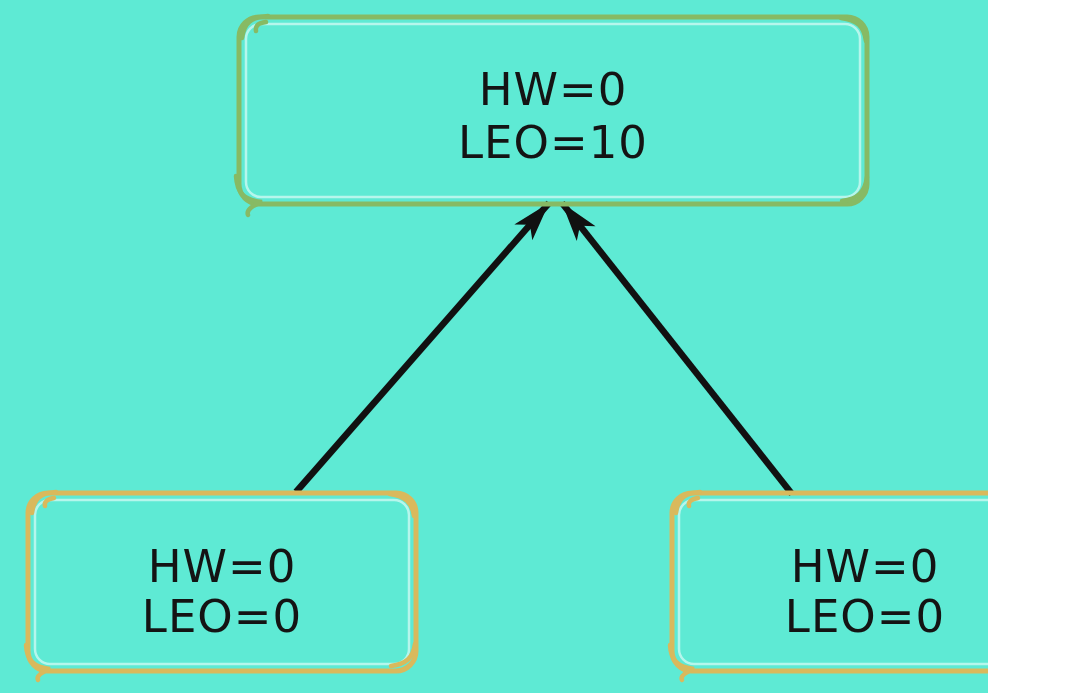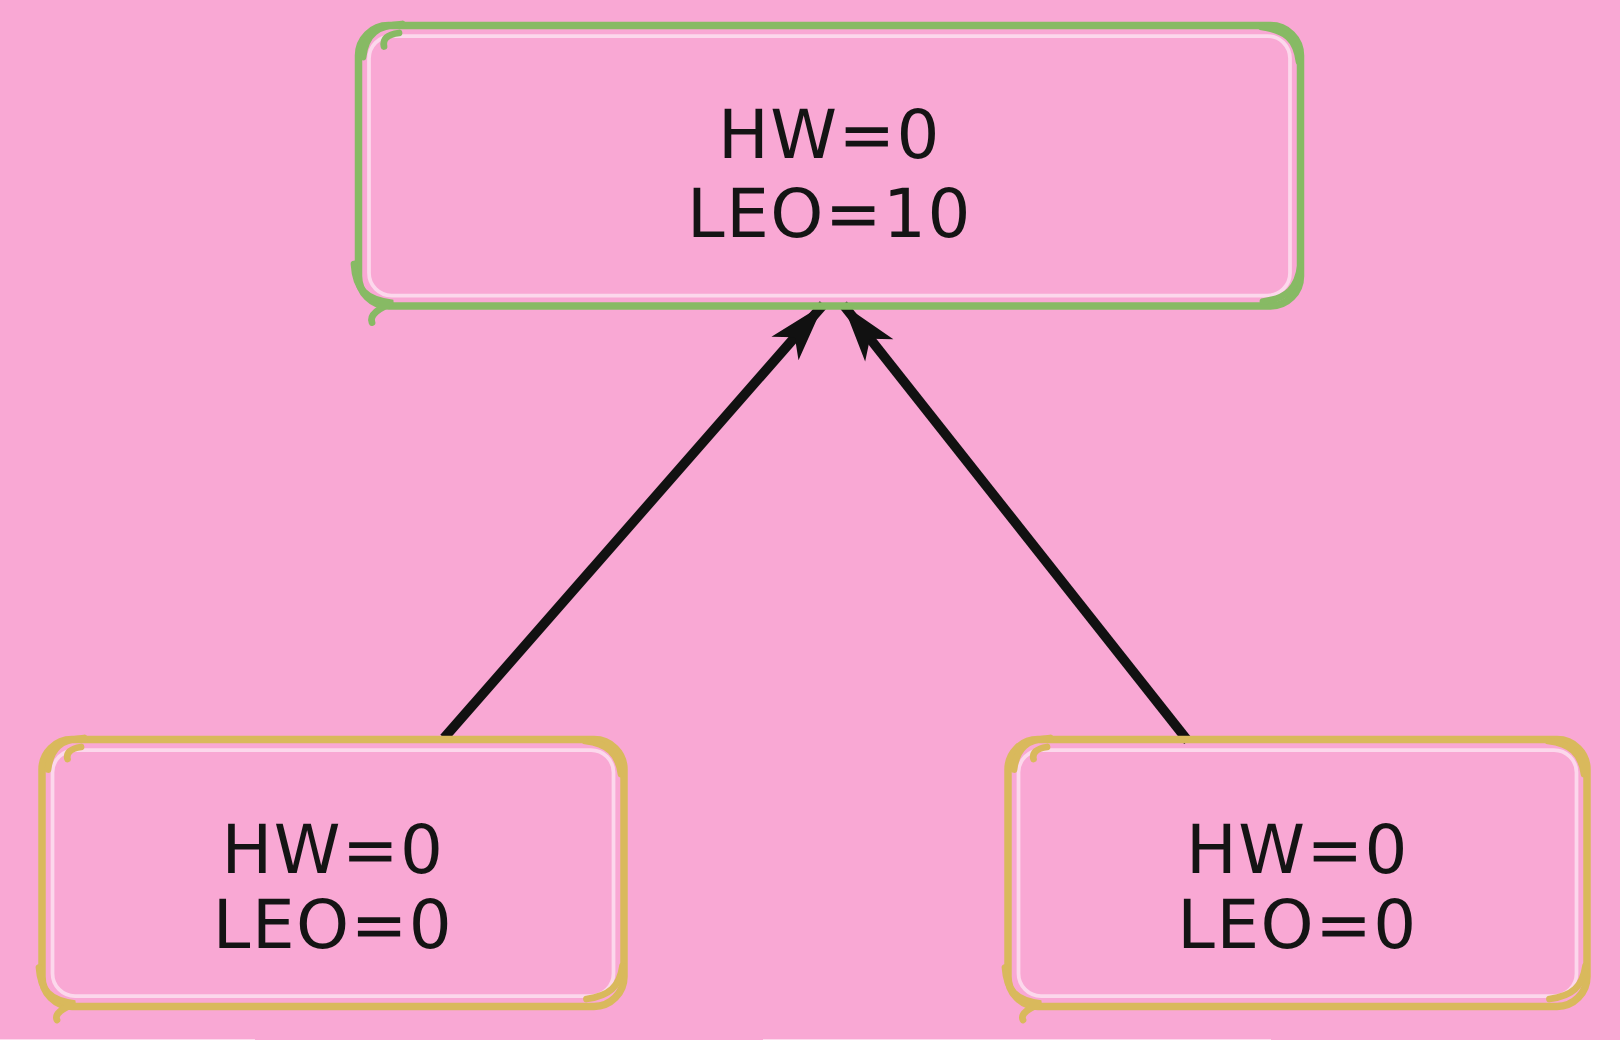--- a/index.html
+++ b/index.html
@@ -3,23 +3,23 @@
 <meta charset="utf-8">
 <style>
   html, body {
     margin: 0;
     padding: 0;
     background: #ffffff;
     font-family: "DejaVu Sans", "Liberation Sans", sans-serif;
   }
   .stage {
     position: relative;
-    width: 1080px;
+    width: 988px;
     height: 693px;
-    background: #f9a8d4;
+    background: #5eead4;
     overflow: hidden;
   }
   svg { display: block; }
   .node-label {
     font-family: "DejaVu Sans", "Liberation Sans", sans-serif;
     font-size: 45px;
     font-weight: 500;
     text-anchor: middle;
     letter-spacing: 1px;
   }

